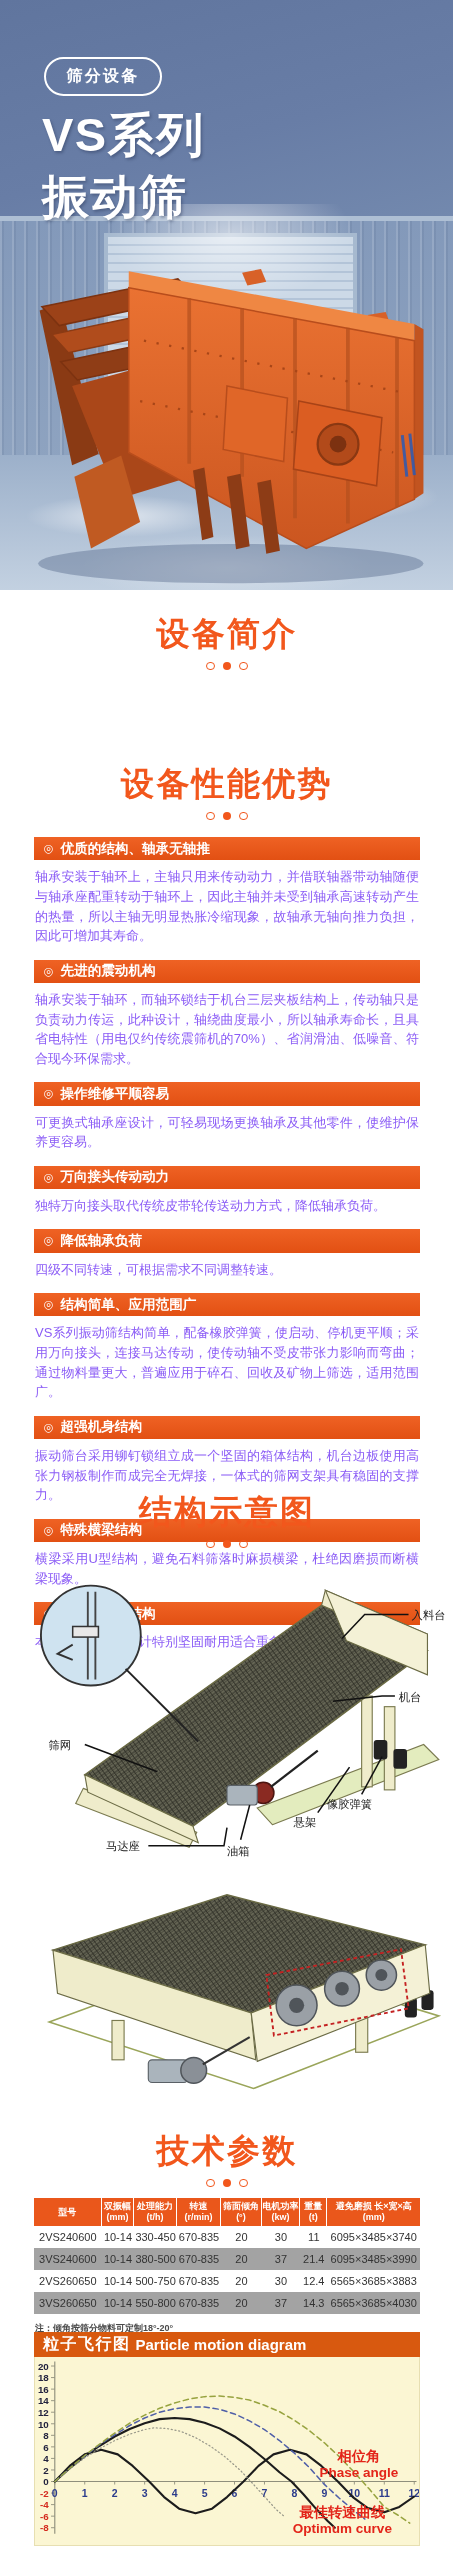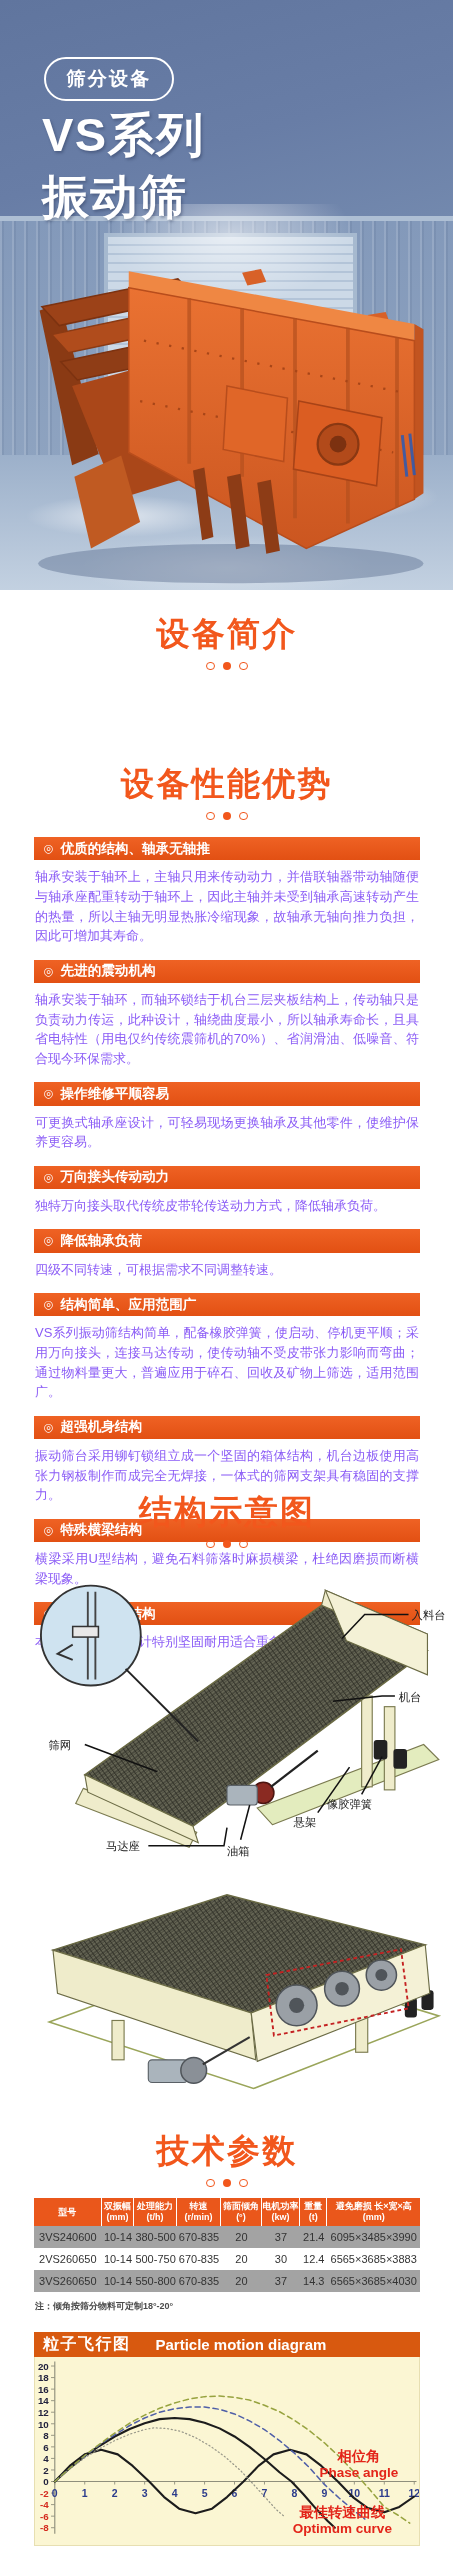--- a/index.html
+++ b/index.html
@@ -18,21 +18,21 @@
         border:4.5px solid #a6b9cf;border-bottom:none;}
   .hero-glow{position:absolute;top:204px;left:98px;width:265px;height:106px;
         background:radial-gradient(ellipse at 50% 30%,rgba(255,255,255,.55),rgba(255,255,255,0) 65%);}
   .hero-sidedoor{position:absolute;top:354px;left:378px;width:33px;height:70px;background:#dde7f1;border:3px solid #9db0c7;}
   .hero-floor{position:absolute;top:455px;left:0;width:454px;height:135px;
         background:radial-gradient(ellipse 136px 30px at 121px 61px,rgba(255,255,255,.6),rgba(255,255,255,0) 70%),
                    radial-gradient(ellipse 151px 34px at 333px 42px,rgba(255,255,255,.55),rgba(255,255,255,0) 70%),
                    radial-gradient(ellipse 197px 45px at 227px 113px,rgba(255,255,255,.35),rgba(255,255,255,0) 75%),
                    linear-gradient(180deg,#9cb0ca,#c3d1e1);}
   .hero-badge{position:absolute;top:57px;left:44px;padding:6.8px 20.4px;border:2.3px solid #fff;border-radius:23px;
-        color:#fff;font-size:19px;font-weight:bold;letter-spacing:2.3px;}
+        color:#fff;font-size:16px;font-weight:bold;letter-spacing:2.3px;}
   .hero-title{position:absolute;top:104px;left:42px;color:#fff;font-weight:900;font-size:47px;line-height:62px;
         letter-spacing:1.5px;text-shadow:1.5px 2.3px 3px rgba(25,38,70,.35);}
   .machine-svg{position:absolute;top:250px;left:0;}
 
   
   .sec{position:absolute;left:0;width:454px;}
   .sec-title{margin:0;text-align:center;color:#f2571c;font-size:33px;font-weight:900;letter-spacing:2.3px;line-height:1.1;}
   .dots{display:flex;justify-content:center;gap:8.3px;margin-top:9.8px;}
   .dots i{display:block;width:8.3px;height:8.3px;border-radius:50%;}
   .dots .o{border:1.9px solid #f2571c;}
@@ -52,21 +52,21 @@
   table.specs{width:386px;margin:10.6px auto 0;border-collapse:separate;border-spacing:0;table-layout:fixed;}
   table.specs th{background:#ea571b;color:#fff;font-size:9px;font-weight:bold;line-height:1.25;
         padding:3px 0.8px;border-right:1.5px solid #fff;vertical-align:middle;height:27px;}
   table.specs th:last-child{border-right:none;}
   table.specs td{font-size:11px;color:#333;text-align:center;height:22px;padding:0 0.8px;}
   table.specs tr.alt td{background:#a3a3a3;}
   .specs-note{margin:7.6px 0 0 35px;font-size:9px;font-weight:bold;color:#4a4a4a;}
 
   
   .chart-box{position:absolute;left:34px;width:386px;}
-  .chart-titlebar{height:25px;background:#d8590f;display:flex;align-items:center;gap:25px;padding-left:9px;}
+  .chart-titlebar{height:25px;background:#d8590f;display:flex;align-items:center;gap:5px;padding-left:9px;}
   .chart-titlebar .cn{color:#fff;font-size:16px;font-weight:bold;letter-spacing:1.5px;}
   .chart-titlebar .en{color:#fff;font-size:15px;font-weight:bold;}
   .chart-plot{background:#fbf6d3;border:0.8px solid #e7dfb2;border-top:none;}
 </style>
 </head>
 <body>
 
 <div id="page">
 
   <div class="hero">
@@ -331,20 +331,30 @@
               <div>重量</div>
               <div>(t)</div>
             </th>
             <th>
               <div>避免磨损 长×宽×高</div>
               <div>(mm)</div>
             </th>
           </tr>
         </thead>
       <tbody>
+          <tr>
+            <td>2VS240600</td>
+            <td>10-14</td>
+            <td>330-450</td>
+            <td>670-835</td>
+            <td>20</td>
+            <td>30</td>
+            <td>11</td>
+            <td>6095×3485×3740</td>
+          </tr>
           <tr class="alt">
             <td>3VS240600</td>
             <td>10-14</td>
             <td>380-500</td>
             <td>670-835</td>
             <td>20</td>
             <td>37</td>
             <td>21.4</td>
             <td>6095×3485×3990</td>
           </tr>

